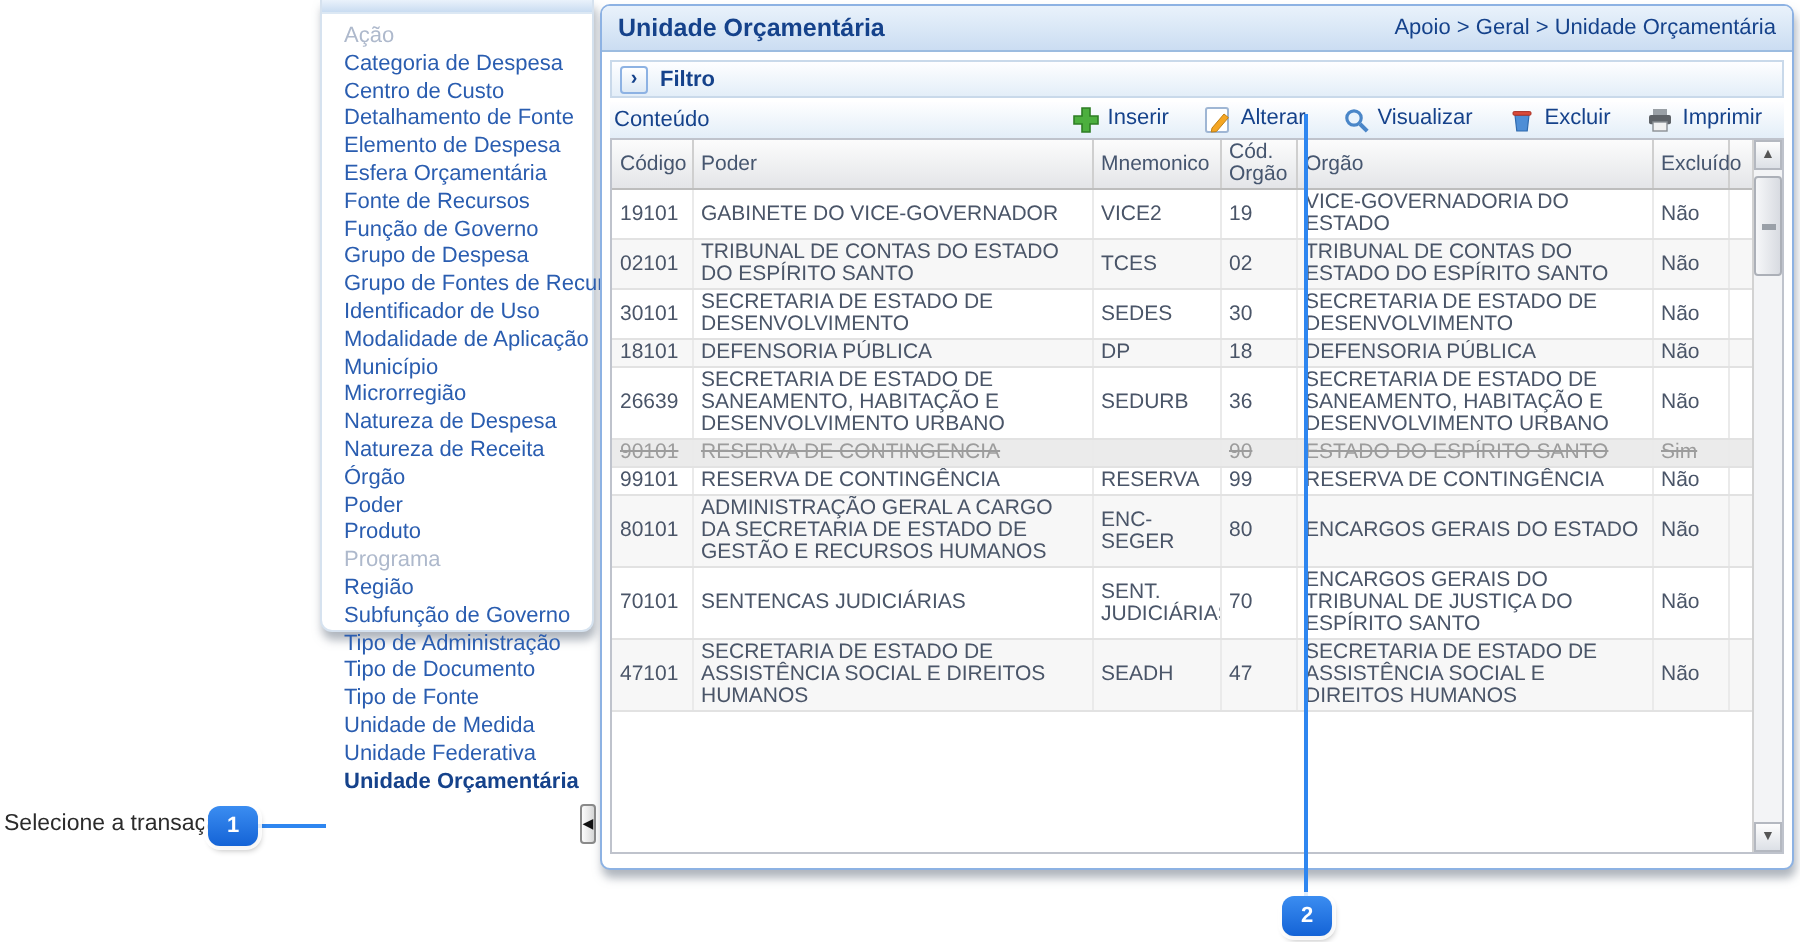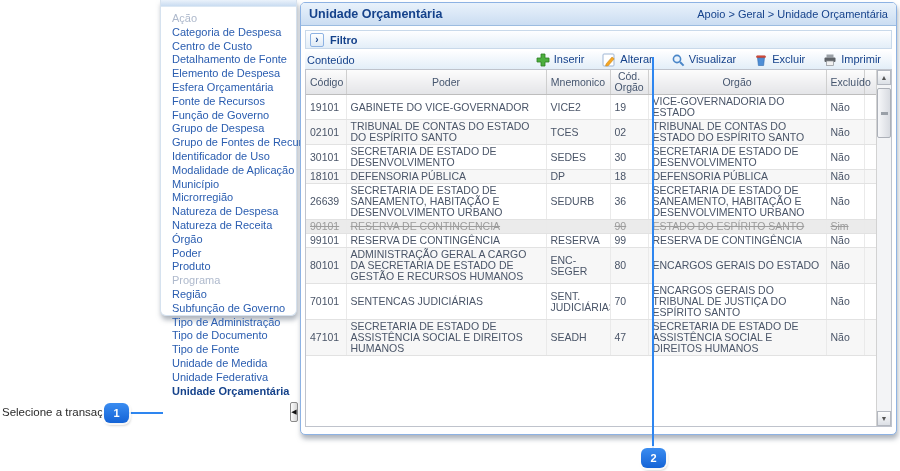--- a/index.html
+++ b/index.html
@@ -41,21 +41,21 @@
   .tool-btn { display:flex; align-items:flex-start; gap:4px; font-size:11px; color:#15428B;
            padding:1px 9px; cursor:pointer; }
   .tool-btn .ticon { width:14px; height:14px; display:inline-block; }
 
   
   .table-wrap { position:absolute; left:4px; top:66px; right:4px; bottom:7px;
            border:1px solid #BFC3CC; background:#fff; display:flex; overflow:hidden; }
   .grid-area { flex:1; overflow:hidden; }
   table { width:100%; border-collapse:collapse; table-layout:fixed; font-size:10.5px; color:#4A5568; }
   th { background:linear-gradient(#FCFCFC,#E4E5E8); border-right:1px solid #CFCFCF; border-bottom:1px solid #BDBDBD;
-       font-weight:normal; color:#46566F; text-align:center; padding:1px 4px; font-size:10.5px; line-height:11px;margin-top:12px; }
+       font-weight:normal; color:#46566F; text-align:left; padding:1px 4px; font-size:10.5px; line-height:11px;margin-top:12px; }
   td { border-right:1px solid #EAEAEA; border-bottom:1px solid #E2E2E2; padding:1px 4px;
        line-height:11px; vertical-align:middle; overflow:hidden; }
   tbody tr:nth-child(even) { background:#F7F7F7; }
   tr.deleted td { background:#EBEBEB; color:#9C9C9C; text-decoration:line-through; }
 
   .vscroll { width:15px; background:#F3F4F6; border-left:1px solid #D2D2D2; position:relative; flex:none; }
   .scroll-btn { position:absolute; left:0; right:0; height:15px; background:linear-gradient(#FDFDFD,#DCE0E6);
        border:1px solid #B4B8C0; display:flex; align-items:center; justify-content:center;
        font-size:7px; color:#555; cursor:pointer; }
   .scroll-btn.up { top:0; } .scroll-btn.down { bottom:0; }

